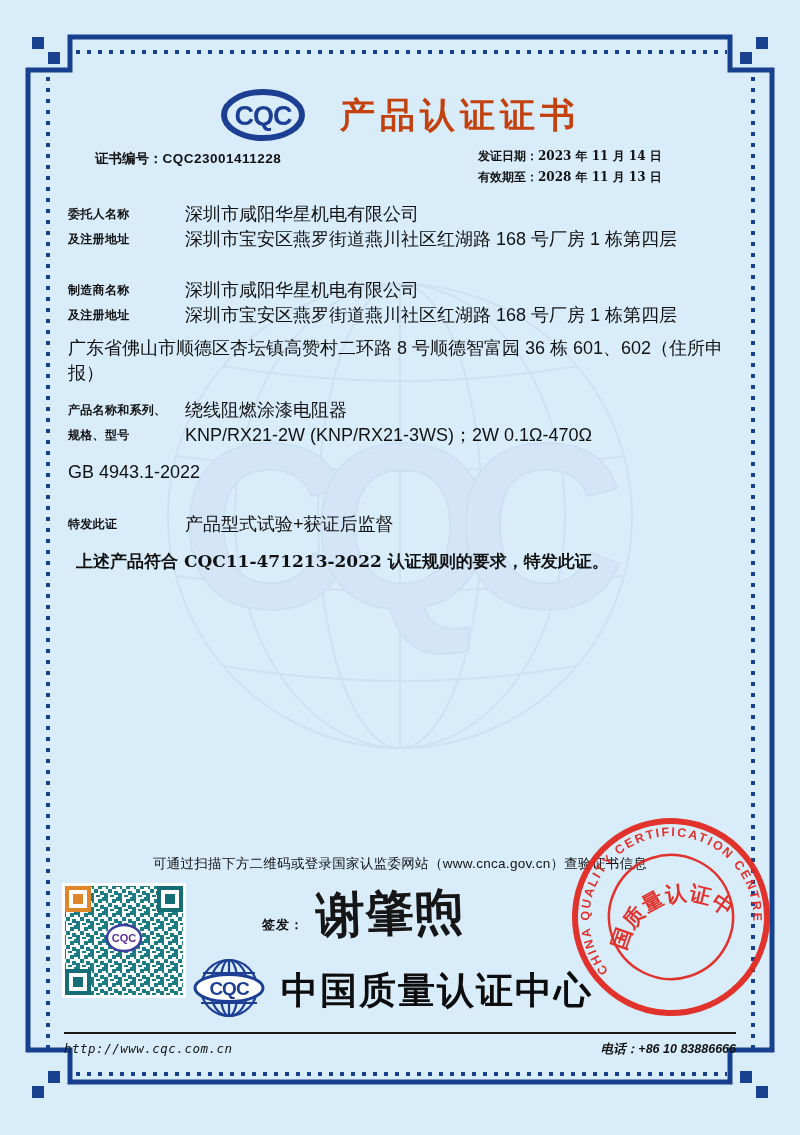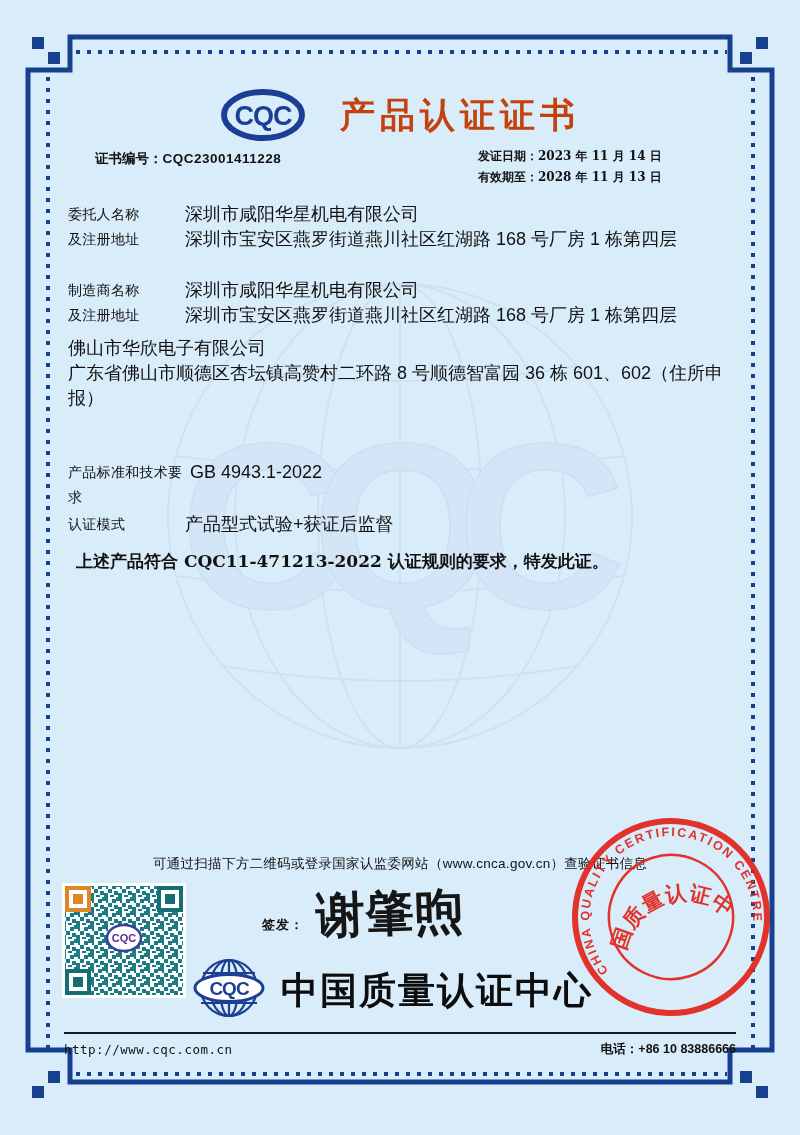--- a/index.html
+++ b/index.html
@@ -17,40 +17,40 @@
   .page-title{font-size:35px;font-weight:800;letter-spacing:5px;color:#c2410c;}
 
   
   .kaiti{font-family:"DejaVu Serif",serif;font-weight:bold;}
   .cert-line{position:absolute;top:150px;left:95px;font-size:13.5px;}
   .cert-line .num{font-family:"Liberation Sans",sans-serif;font-weight:bold;letter-spacing:.5px;}
   .dates{position:absolute;top:146px;left:478px;font-size:12px;line-height:21px;}
 
   
   .field-row{position:absolute;left:68px;width:690px;display:flex;}
-  .f-label{width:117px;font-weight:normal;font-size:14px;line-height:25px;letter-spacing:.3px;flex:none;}
+  .f-label{width:117px;font-weight:bold;font-size:12px;line-height:25px;letter-spacing:.3px;flex:none;}
   .f-value{flex:1;font-size:18px;line-height:25px;}
 
   .statements{position:absolute;top:549px;left:76px;width:660px;
     font-size:17px;line-height:25px;}
 
   .verify{position:absolute;top:855px;left:0;width:800px;text-align:center;
     font-size:13.5px;letter-spacing:.3px;}
 
   .sign-label{position:absolute;top:916px;left:262px;font-size:13px;font-weight:bold;letter-spacing:1px;}
   .signature{position:absolute;top:884px;left:316px;font-size:49px;line-height:1.2;
     font-family:"DejaVu Serif",serif;font-weight:600;transform:rotate(-2deg);color:#161616;}
 
   .org-name{position:absolute;top:966px;left:281px;font-size:37px;font-weight:700;
     letter-spacing:2px;color:#0d0d0d;}
 
   .footer-rule{position:absolute;top:1032px;left:64px;width:672px;height:0;
     border-top:2px solid #1a1a1a;}
   .footer-row{position:absolute;top:1041px;left:64px;width:672px;
-    display:flex;justify-content:space-between;align-items:center;font-size:12.5px;}
+    display:flex;justify-content:space-between;align-items:flex-start;font-size:12.5px;font-style:italic;}
   .footer-url{font-family:"DejaVu Sans Mono",monospace;letter-spacing:.5px;}
   .footer-address{font-weight:bold;}
   .footer-phone{font-weight:bold;padding-left:32px;}
 
   .seal-wrap{position:absolute;top:814px;left:568px;width:206px;height:206px;opacity:.93;}
   .qr-wrap{position:absolute;top:883px;left:62px;}
   .watermark-wrap{position:absolute;top:278px;left:162px;opacity:.55;}
 </style>
 </head>
 <body>
@@ -127,38 +127,44 @@
       <div>及注册地址</div>
     </div>
     <div class="f-value">
       <div>深圳市咸阳华星机电有限公司</div>
       <div>深圳市宝安区燕罗街道燕川社区红湖路 168 号厂房 1 栋第四层</div>
     </div>
   </div>
 
   <div class="field-row" style="top:336px">
     <div class="f-value">
-      <div>佛山市华欣电子有限公司</div>
       <div>广东省佛山市顺德区杏坛镇高赞村二环路 8 号顺德智富园 36 栋 601、602（住所申报）</div>
     </div>
   </div>
 
+  <div class="field-row" style="top:398px">
+    <div class="f-label">
+      <div>产品名称和系列、</div>
+      <div>规格、型号</div>
+    </div>
+    <div class="f-value">
+      <div>绕线阻燃涂漆电阻器</div>
+      <div>KNP/RX21-2W (KNP/RX21-3WS)；2W 0.1Ω-470Ω</div>
+    </div>
+  </div>
 
   <div class="field-row" style="top:460px">
-    <div class="f-label" style="width:122px">
-      <div>产品标准和技术要求</div>
-    </div>
     <div class="f-value">
       <div>GB 4943.1-2022</div>
     </div>
   </div>
 
   <div class="field-row" style="top:512px">
     <div class="f-label">
-      <div>认证模式</div>
+      <div>特发此证</div>
     </div>
     <div class="f-value">
       <div>产品型式试验+获证后监督</div>
     </div>
   </div>
 
   <div class="statements kaiti">
     <div>上述产品符合 CQC11-471213-2022 认证规则的要求，特发此证。</div>
   </div>
 

